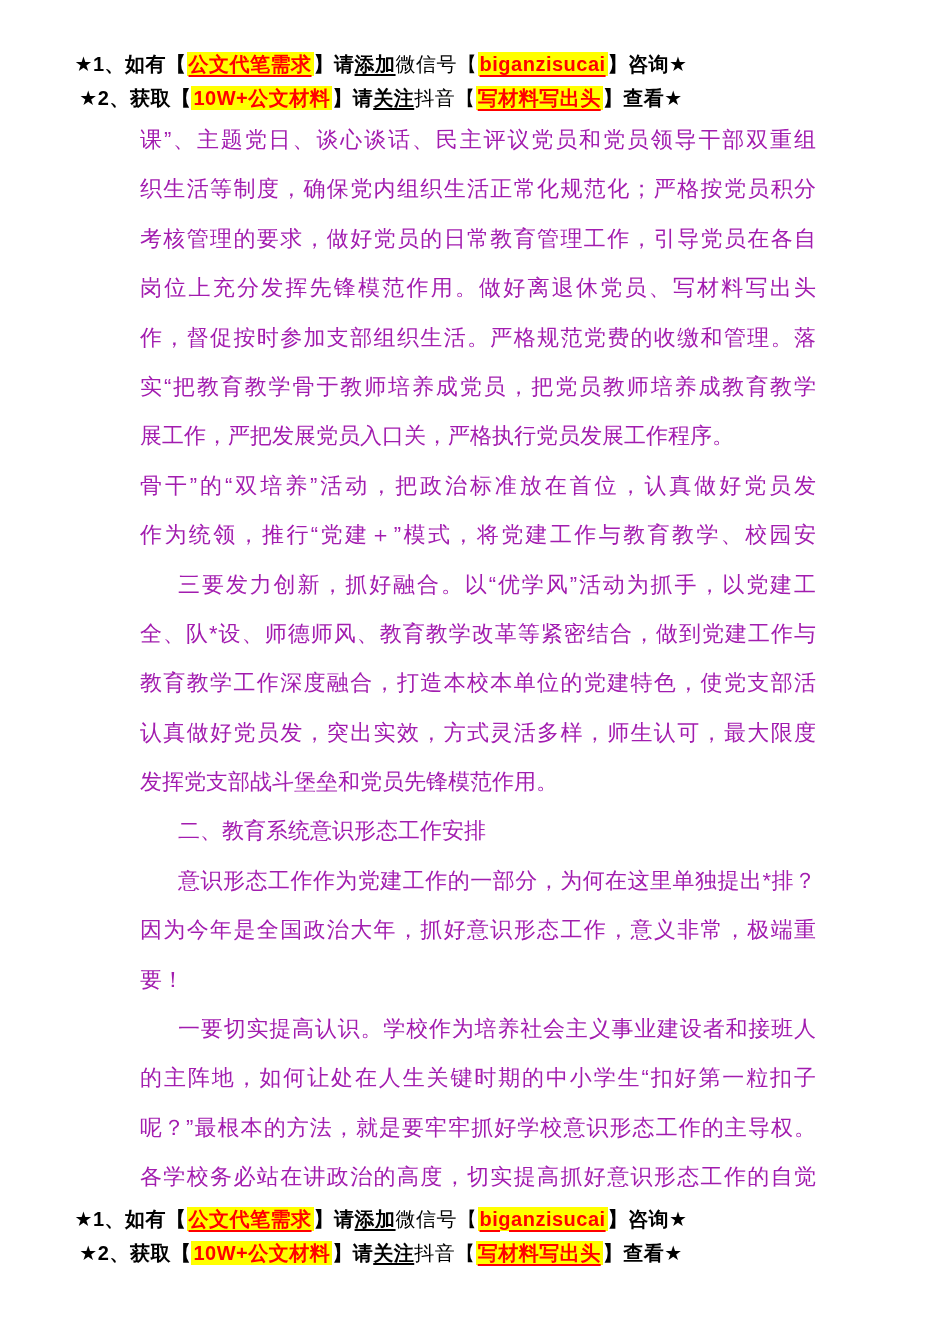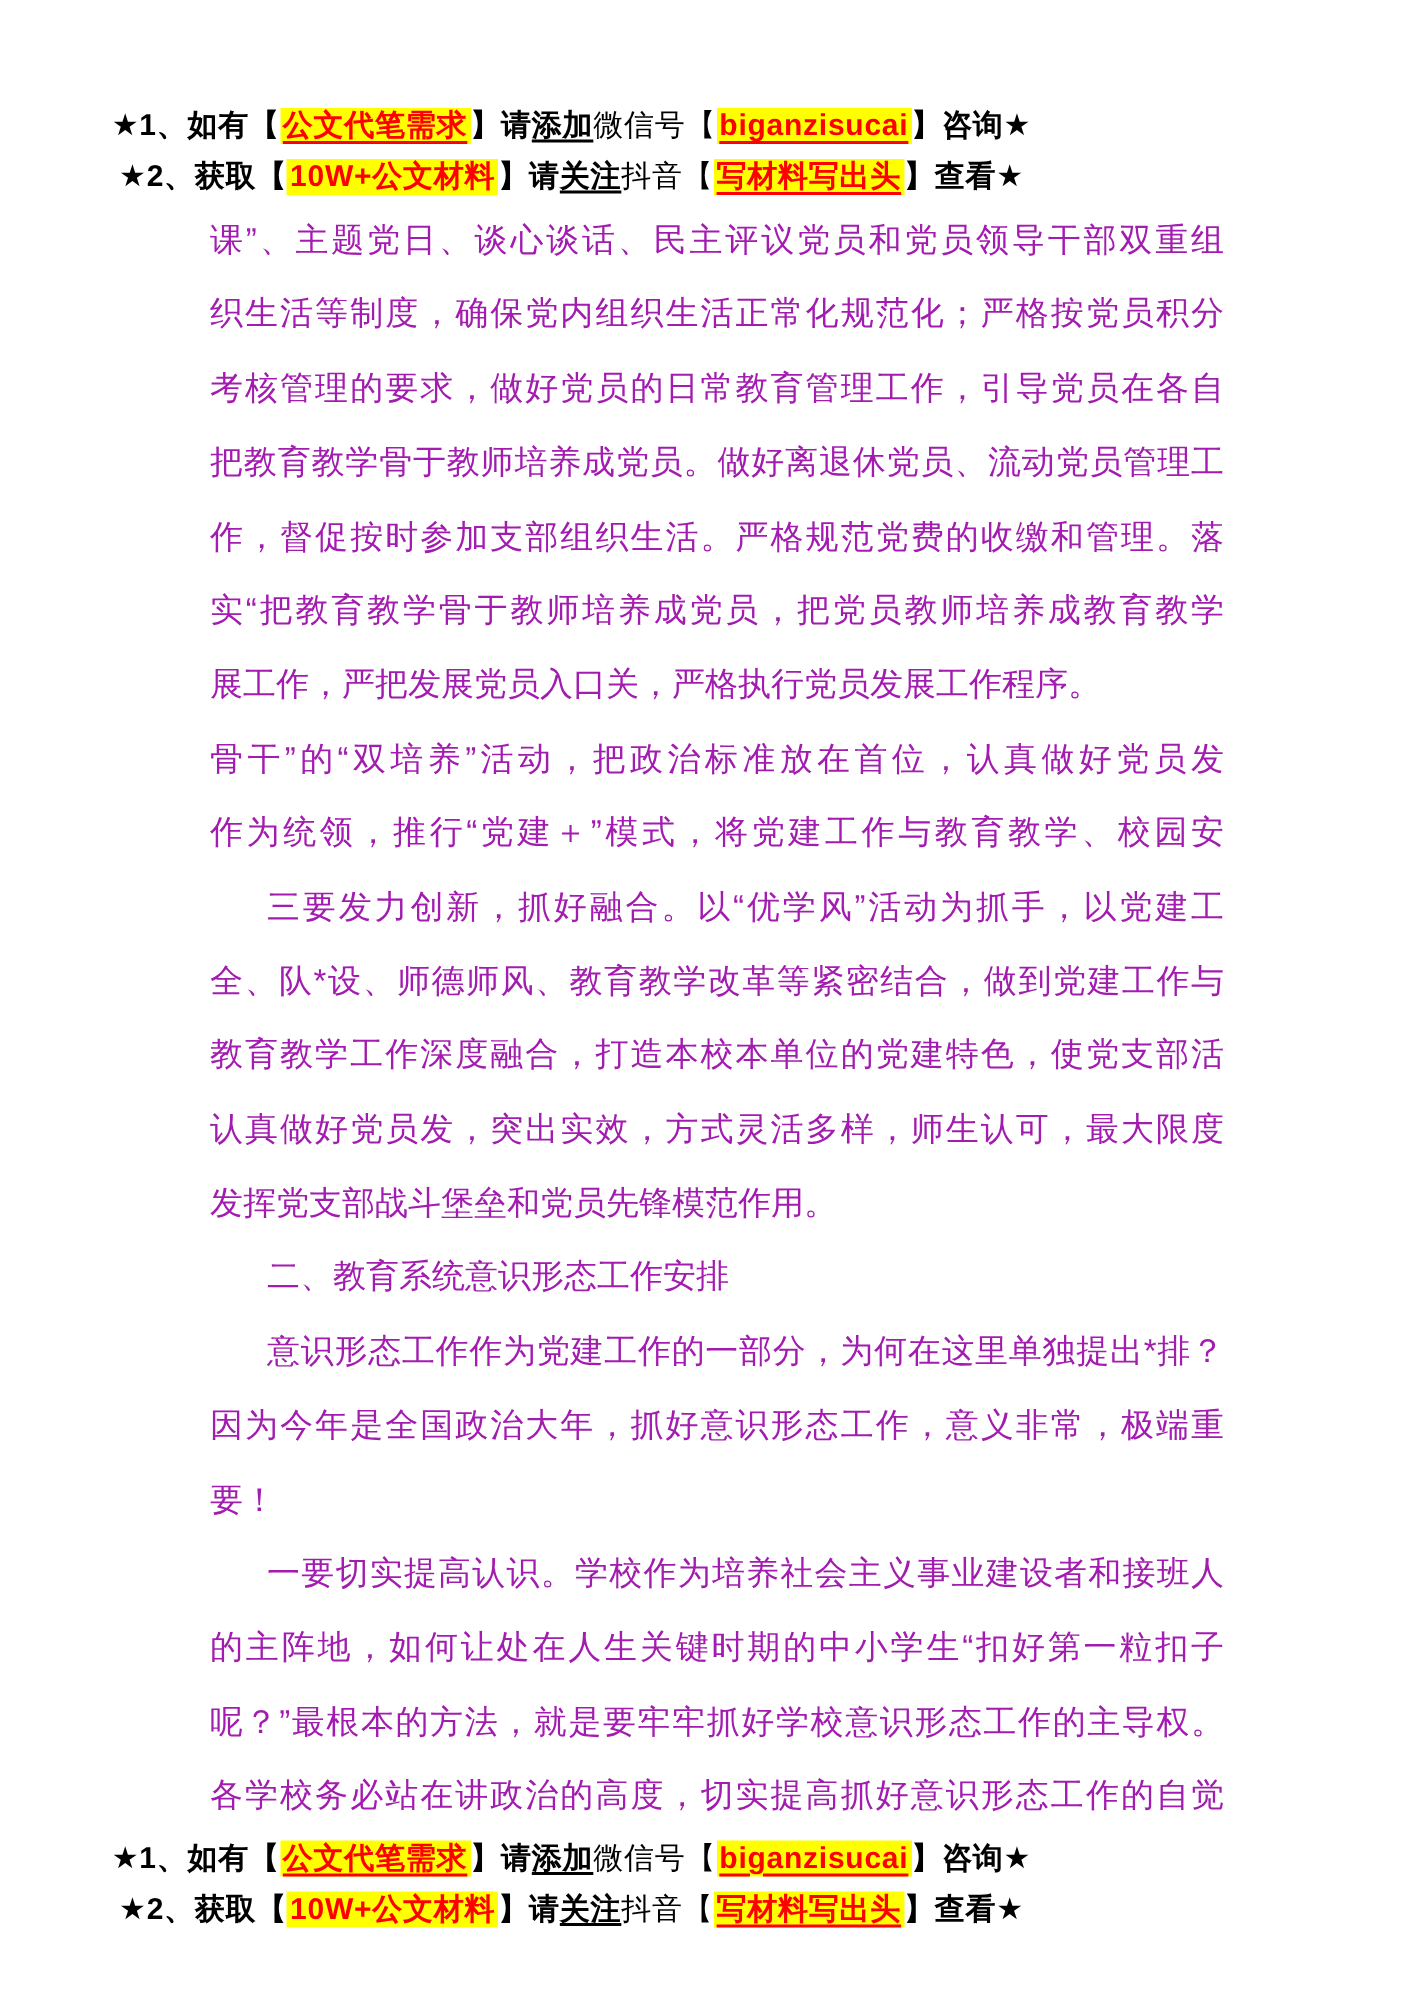--- a/index.html
+++ b/index.html
@@ -7,21 +7,21 @@
     width: 950px; height: 1344px;
     background: #ffffff;
     font-family: "Liberation Sans", "DejaVu Sans", sans-serif;
     color: #000000;
     overflow: hidden;
   }
   .page {
     width: 762px; height: 1344px;
     position: relative;
     box-sizing: border-box;
-    padding-top: 67px;
+    padding-top: 47px;
   }
   
   .promo {
     text-align: center;
     font-size: 20px;
     line-height: 34px;
     font-weight: 700;
     letter-spacing: 0.5px;
   }
   .promo .seg { font-weight: 400; }
@@ -70,21 +70,21 @@
 
   <div class="promo promo-header">
       <div class="promo-line"><span class="seg b">★1、如有【</span><span class="seg hl ru">公文代笔需求</span><span class="seg b">】请</span><span class="seg b u">添加</span><span class="seg">微信号【</span><span class="seg hl ru">biganzisucai</span><span class="seg b">】咨询★</span></div>
       <div class="promo-line"><span class="seg b">★2、获取【</span><span class="seg hl">10W+公文材料</span><span class="seg b">】请</span><span class="seg b u">关注</span><span class="seg">抖音【</span><span class="seg hl ru">写材料写出头</span><span class="seg b">】查看★</span></div>
     </div>
 
   <div class="doc-body">
       <div class="bline">课”、主题党日、谈心谈话、民主评议党员和党员领导干部双重组</div>
       <div class="bline">织生活等制度，确保党内组织生活正常化规范化；严格按党员积分</div>
       <div class="bline">考核管理的要求，做好党员的日常教育管理工作，引导党员在各自</div>
-      <div class="bline">把教育教学骨于教师培养成党员。做好离退休党员、流动党员管理工</div>
+      <div class="bline">岗位上充分发挥先锋模范作用。做好离退休党员、写材料写出头</div>
       <div class="bline">作，督促按时参加支部组织生活。严格规范党费的收缴和管理。落</div>
       <div class="bline">实“把教育教学骨于教师培养成党员，把党员教师培养成教育教学</div>
       <div class="bline short">展工作，严把发展党员入口关，严格执行党员发展工作程序。</div>
       <div class="bline">骨干”的“双培养”活动，把政治标准放在首位，认真做好党员发</div>
       <div class="bline">作为统领，推行“党建＋”模式，将党建工作与教育教学、校园安</div>
       <div class="bline indent">三要发力创新，抓好融合。以“优学风”活动为抓手，以党建工</div>
       <div class="bline">全、队*设、师德师风、教育教学改革等紧密结合，做到党建工作与</div>
       <div class="bline">教育教学工作深度融合，打造本校本单位的党建特色，使党支部活</div>
       <div class="bline">认真做好党员发，突出实效，方式灵活多样，师生认可，最大限度</div>
       <div class="bline short">发挥党支部战斗堡垒和党员先锋模范作用。</div>

